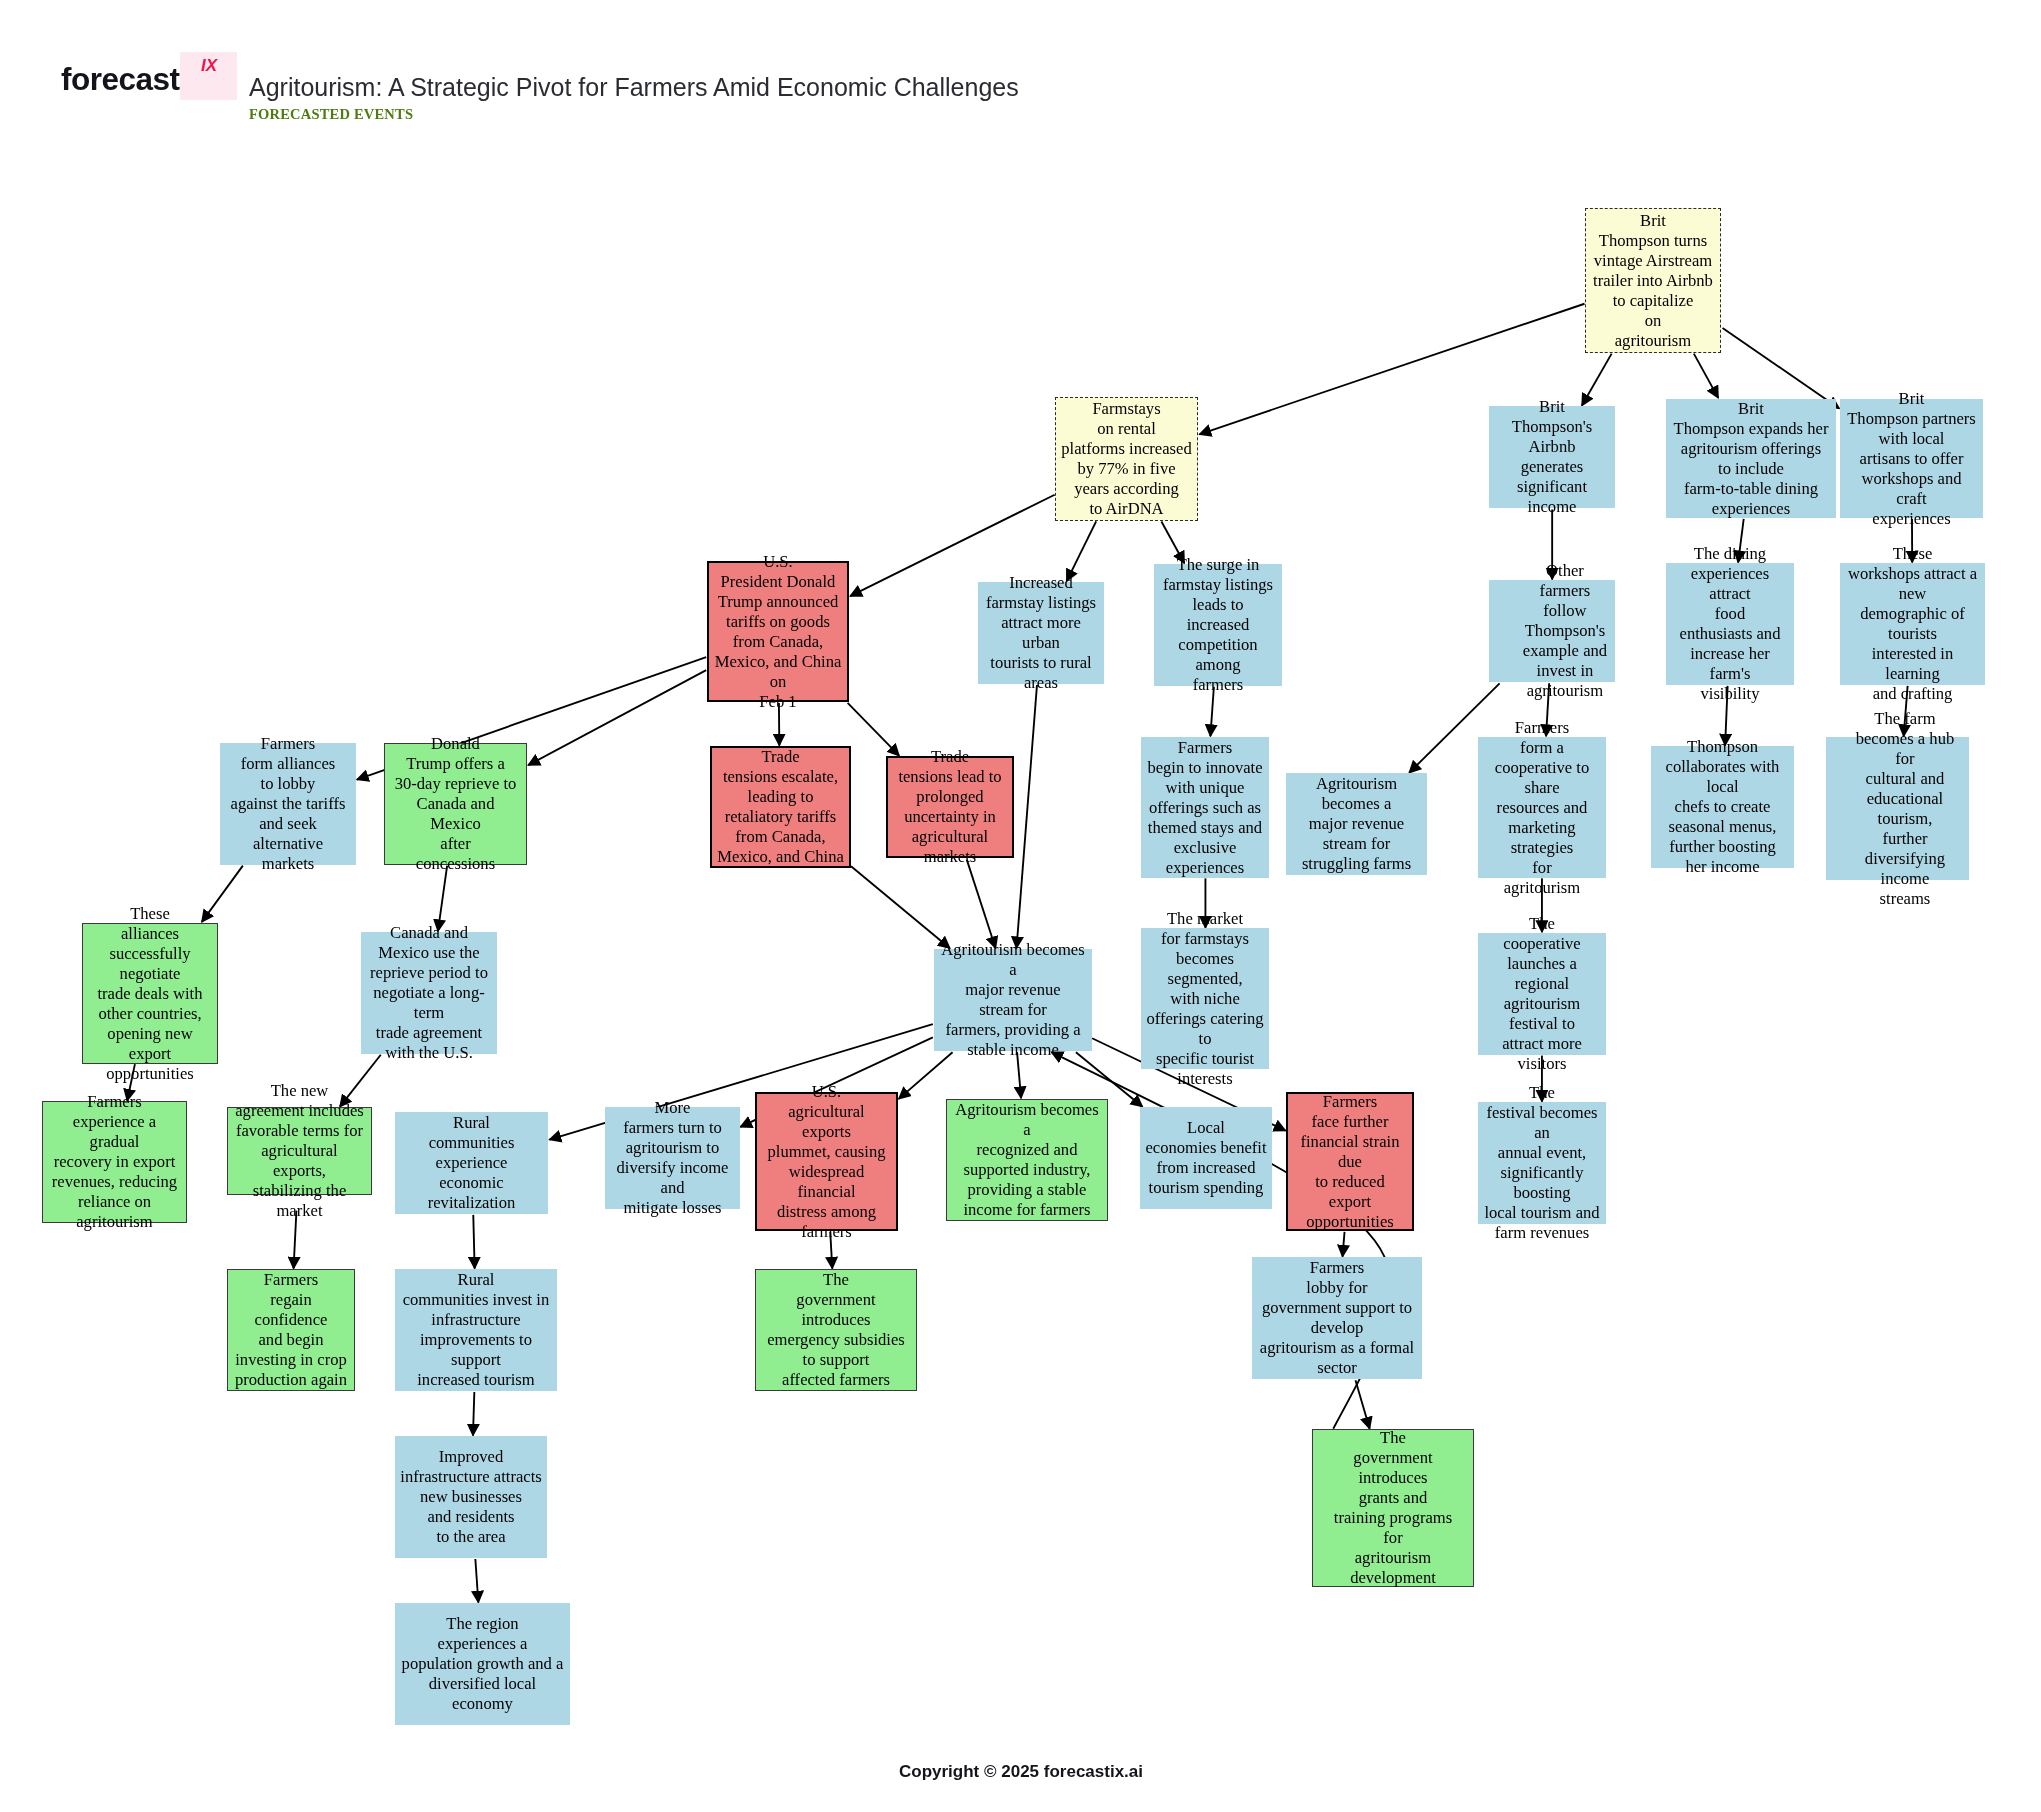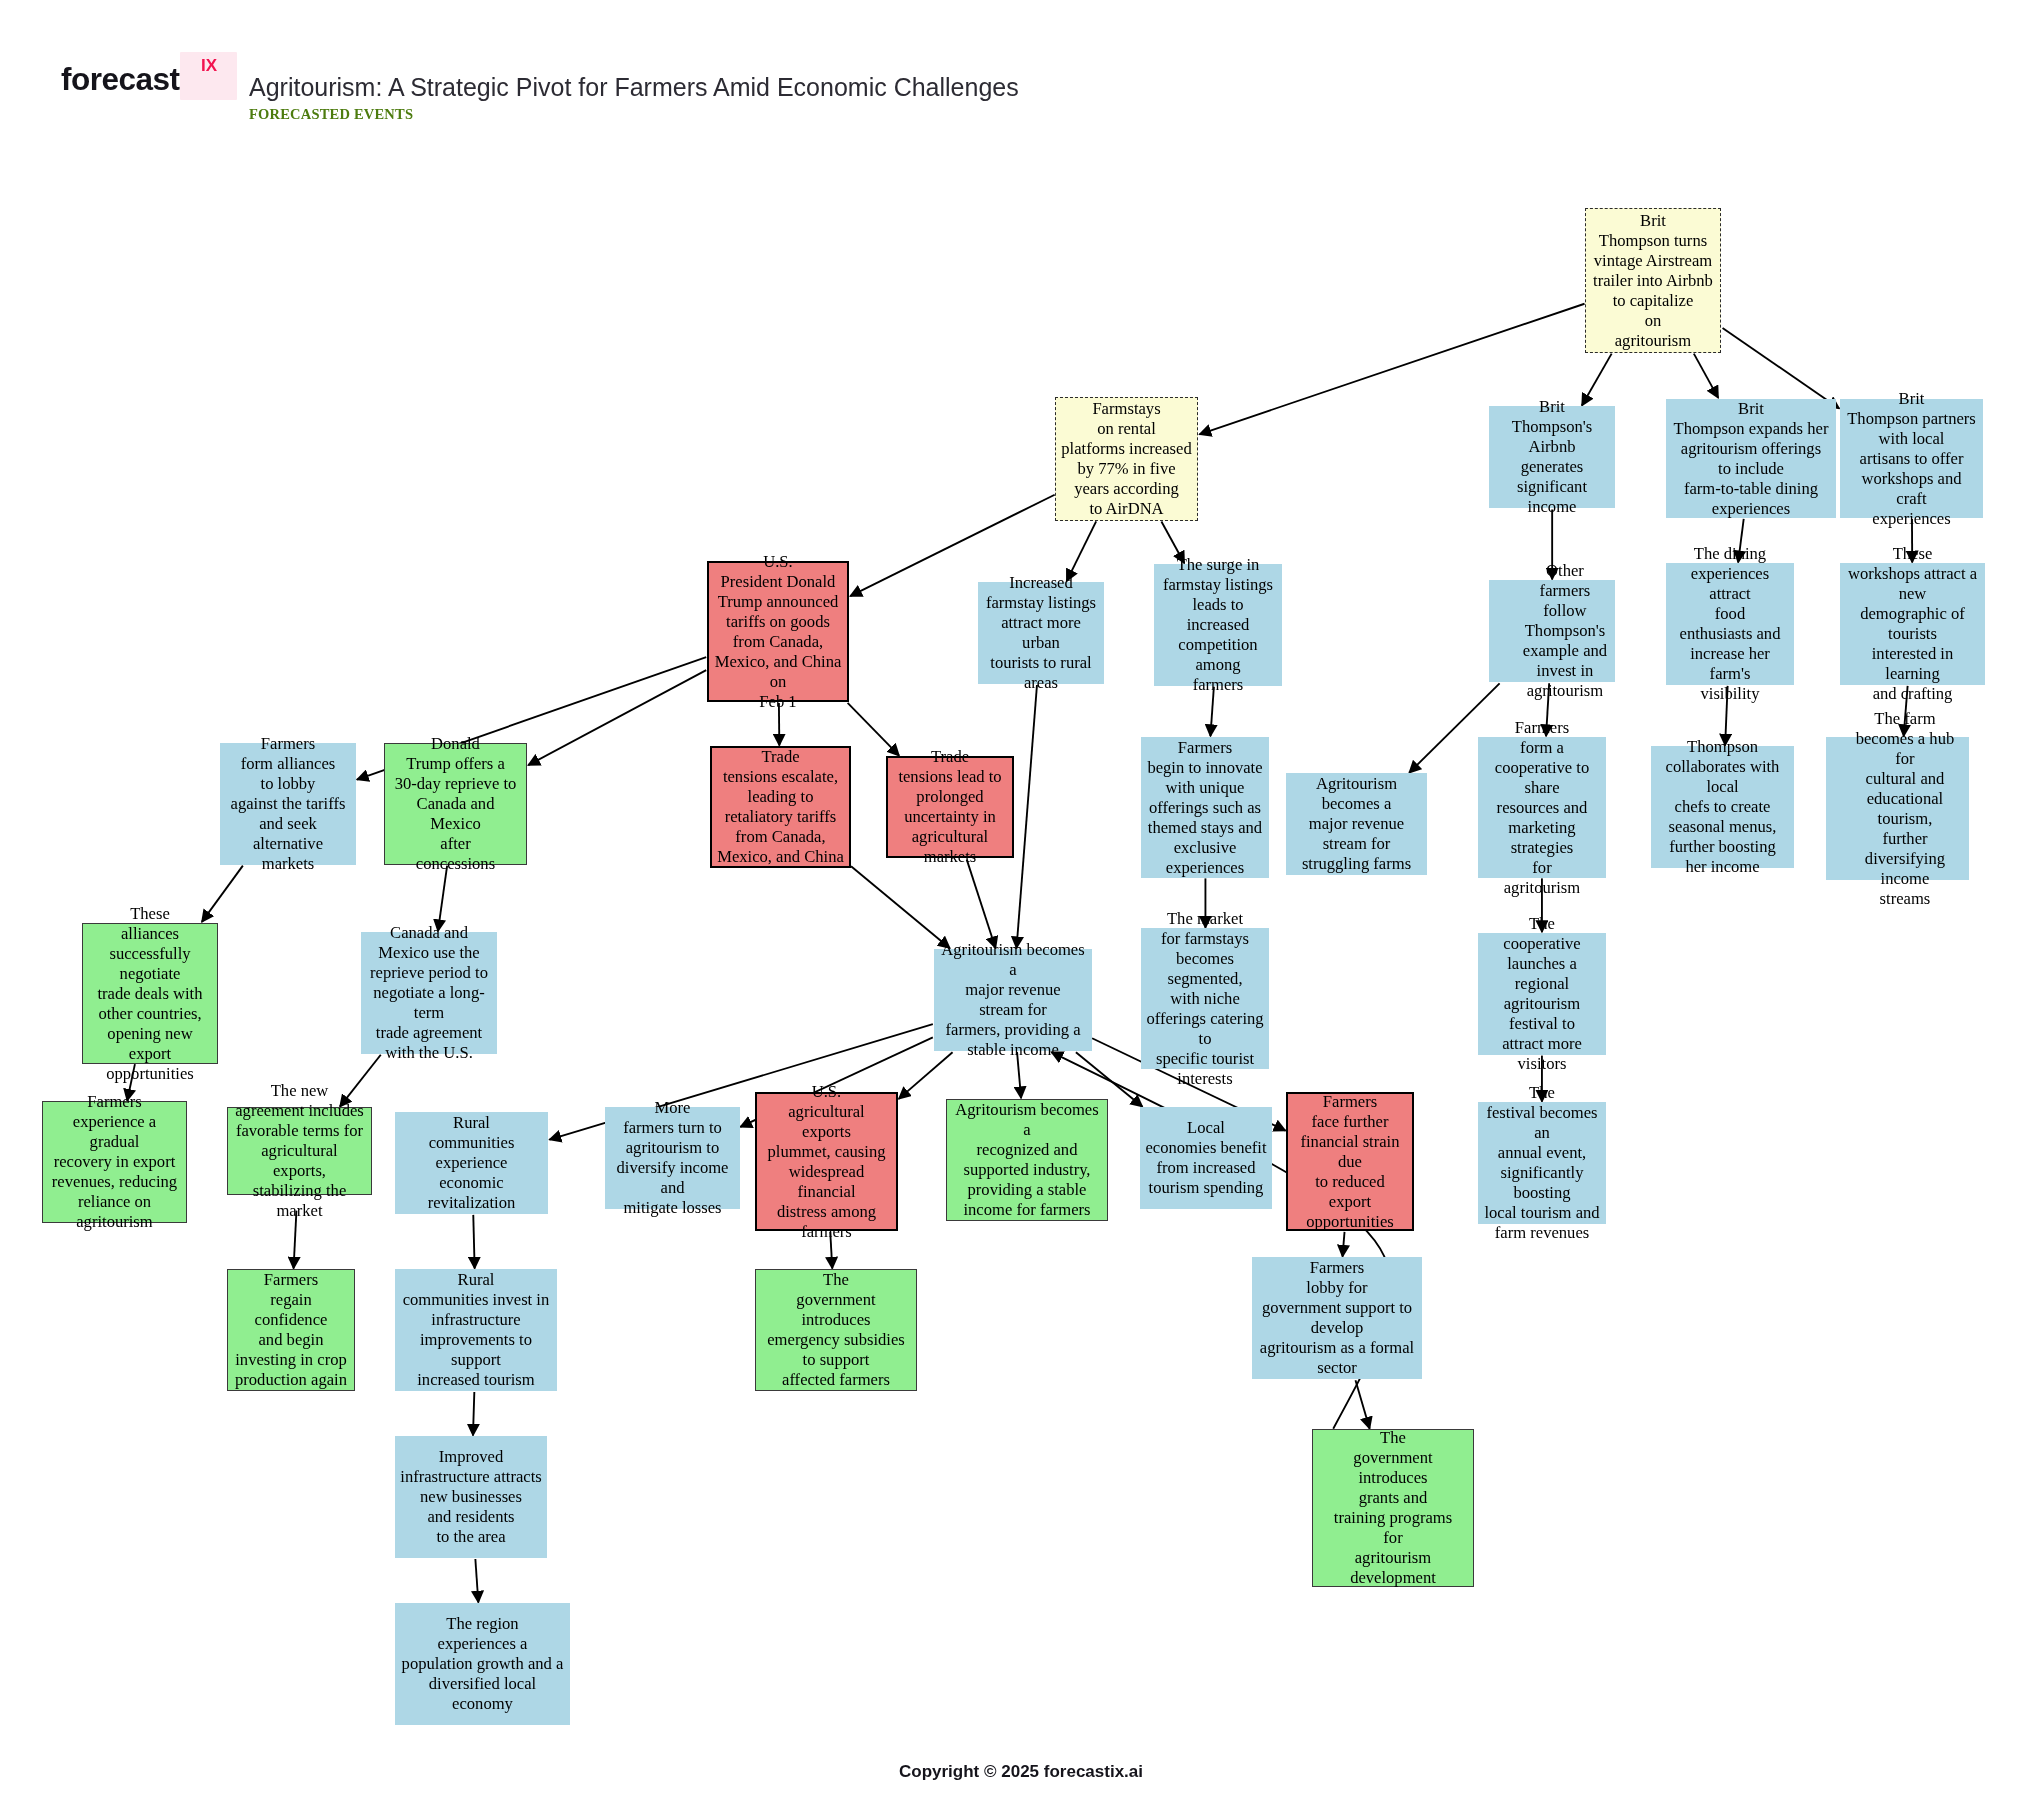--- a/index.html
+++ b/index.html
@@ -41,20 +41,21 @@
   #brand-badge {
     position: relative;
     margin-left: 0.9px;
     background: #fde8ef;
     border-radius: 1px;
     width: 57px;
     height: 48px;
     margin-top: -9.4px;
     display: flex;
     justify-content: center;
+    font-style: italic;
   }
   #brand-suffix {
     font-family: "Liberation Sans", sans-serif;
     font-weight: 600;
     font-size: 17px;
     color: #f2134f;
     line-height: 24px;
     padding-top: 2.6px;
   }
   #title-block {

